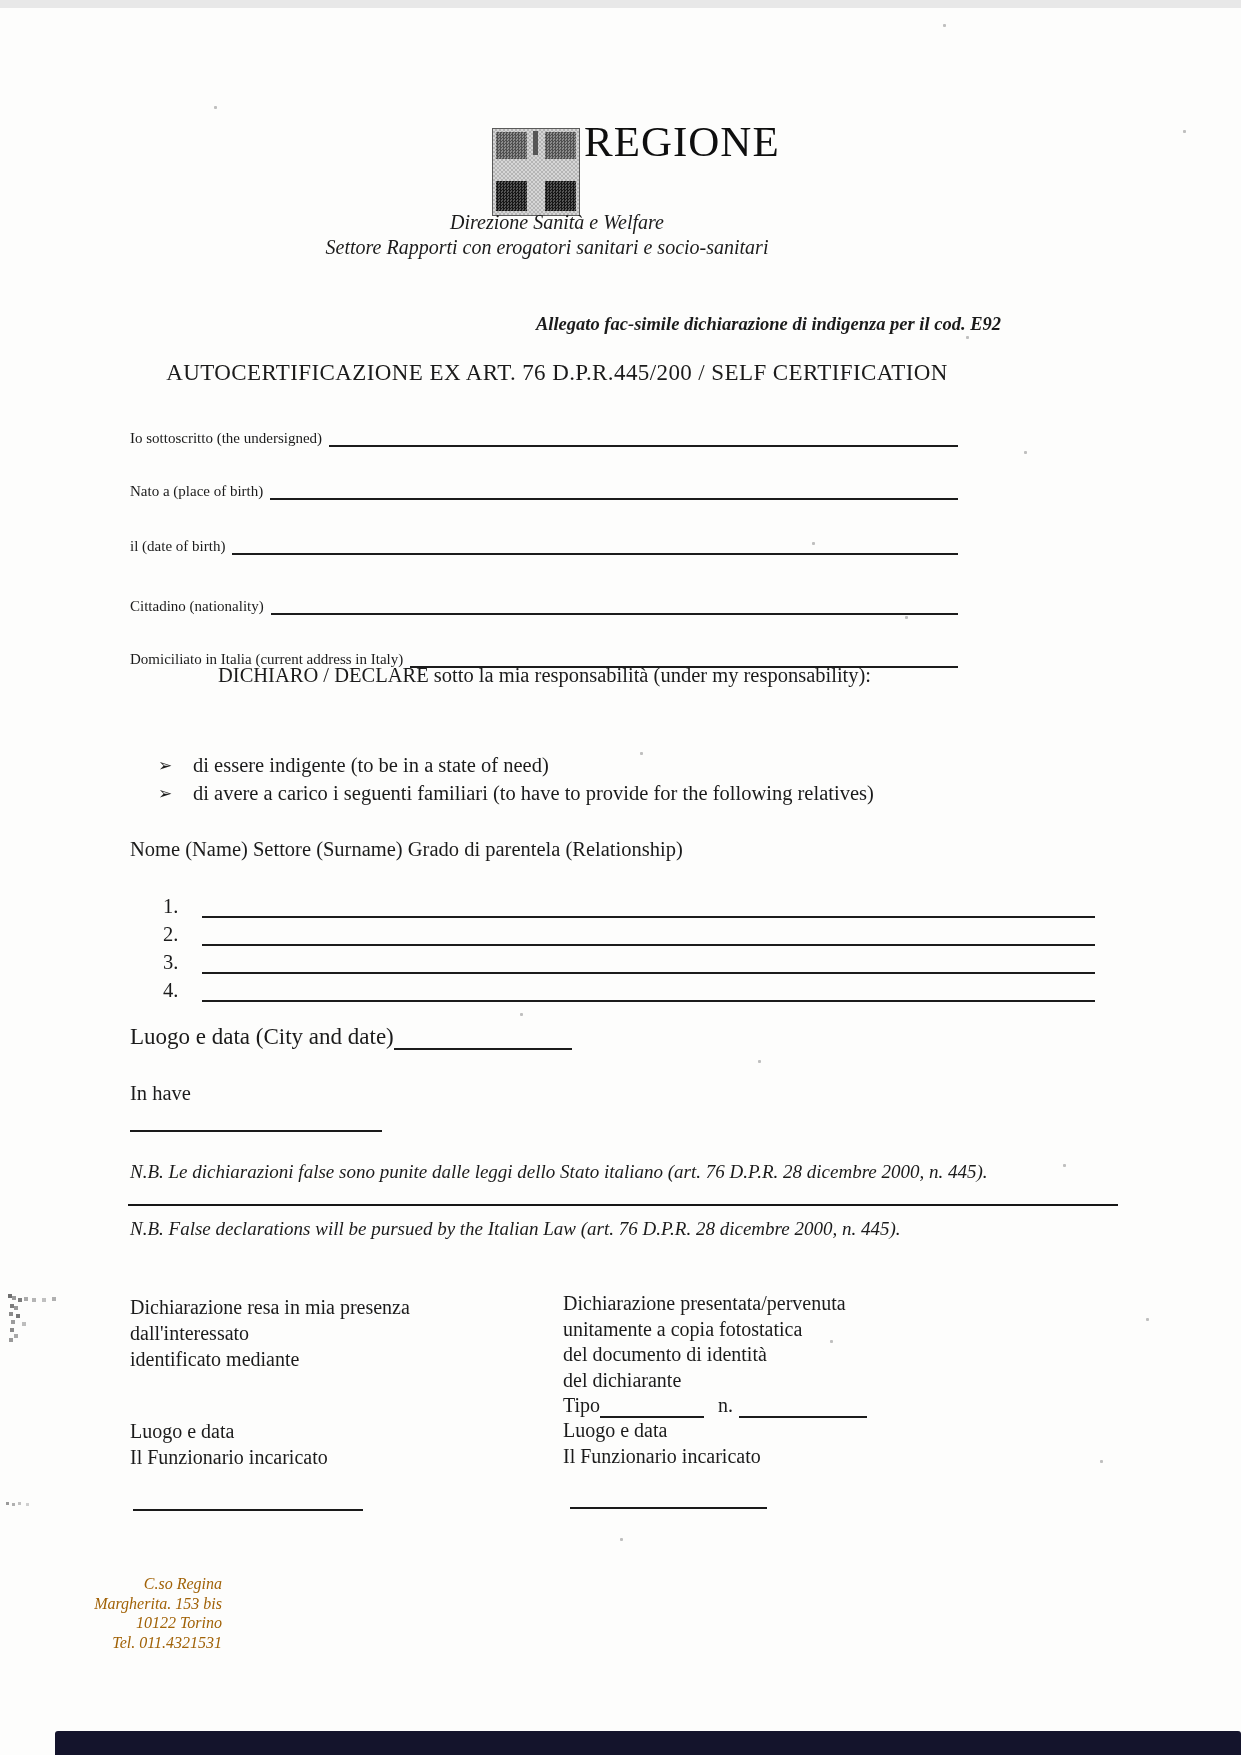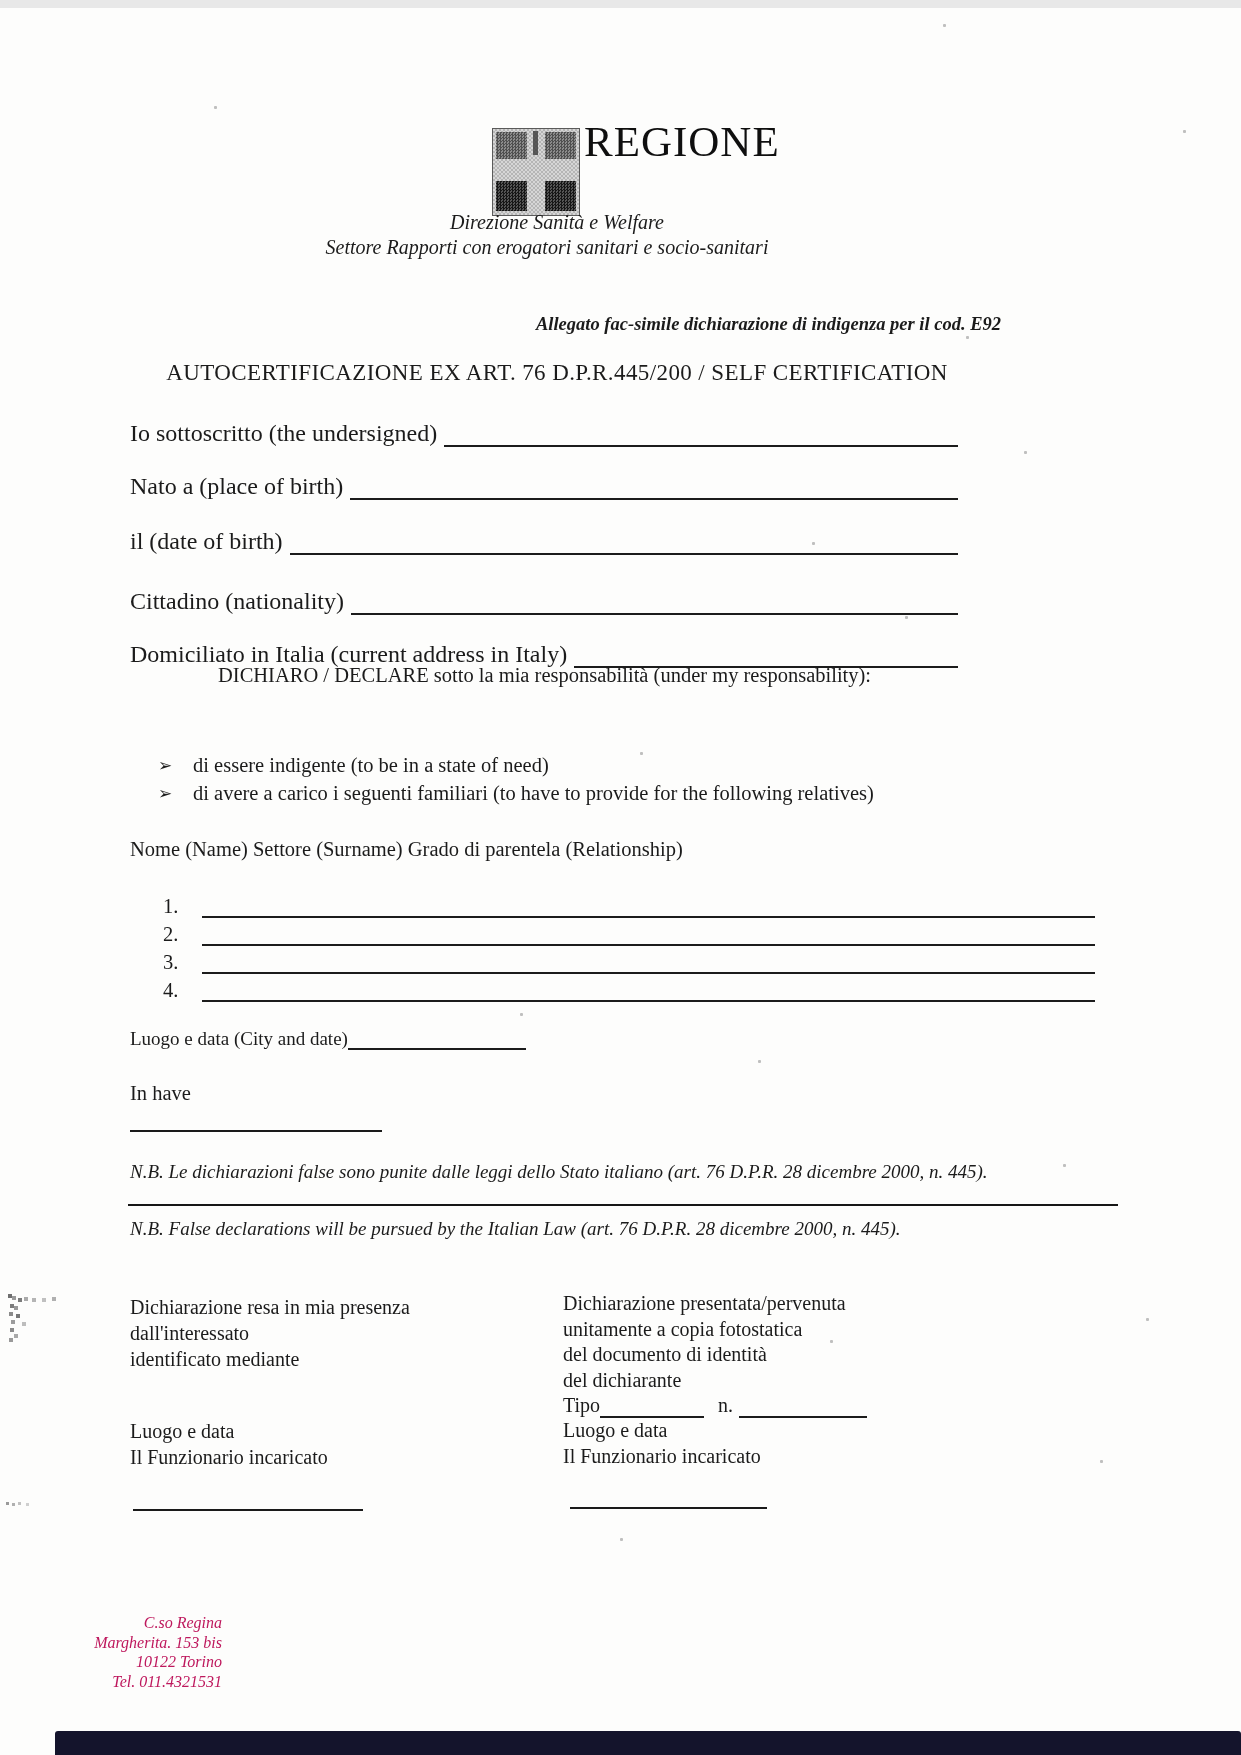--- a/index.html
+++ b/index.html
@@ -18,39 +18,39 @@
   .q-tl{left:3px;top:3px;} .q-tr{right:3px;top:3px;}
   .q-bl{left:3px;bottom:4px;height:30px;} .q-br{right:3px;bottom:4px;height:30px;}
   .crest-tick{position:absolute;left:40px;top:2px;width:5px;height:24px;background:#3a3a3a;opacity:.8;}
   .logo-text{left:584px;top:114px;font-size:43px;line-height:.95;letter-spacing:1px;color:#0f0f0f;}
   
   .dept{left:347px;top:203px;width:420px;text-align:center;font-style:italic;font-size:20px;}
   .sector{left:267px;top:228px;width:560px;text-align:center;font-style:italic;font-size:20px;}
   .allegato{left:536px;top:306px;font-style:italic;font-weight:bold;font-size:18.5px;}
   .doc-title{left:157px;top:352px;width:800px;text-align:center;font-size:23px;letter-spacing:.4px;}
   
-  .field-row{left:130px;width:828px;display:flex;align-items:flex-end;font-size:24px;height:26px;justify-content:space-between;}
+  .field-row{left:130px;width:828px;display:flex;align-items:flex-end;font-size:15px;height:26px;justify-content:space-between;}
   .fill-line{flex:1;border-bottom:2px solid #1c1c1c;height:20px;margin-left:7px;}
   .dichiaro{left:218px;top:656px;font-size:20.5px;}
   .bullet-row{left:158px;display:flex;font-size:20.5px;line-height:27px;}
   .bullet-glyph{width:35px;font-size:17px;}
   .nome-head{left:130px;top:830px;font-size:20.5px;}
   .rel-row{left:163px;width:932px;display:flex;align-items:flex-end;font-size:20.5px;height:26px;}
   .rel-num{width:32px;}
-  .luogo-row{left:130px;top:1016px;font-size:19px;display:flex;align-items:flex-end;height:26px;}
+  .luogo-row{left:130px;top:1016px;font-size:23px;display:flex;align-items:flex-end;height:26px;}
   .uline{display:inline-block;border-bottom:2px solid #1c1c1c;height:20px;}
   .infede{left:130px;top:1074px;font-size:20.5px;}
   .sigline{border-top:2px solid #1a1a1a;height:0;}
   .nb{left:130px;width:1000px;font-style:italic;font-size:19px;}
   .nb-rule{left:128px;top:1196px;width:990px;border-top:2.5px solid #161616;height:0;}
   .col{font-size:20px;line-height:26px;}
   .col-left{left:130px;top:1286px;width:400px;}
   .col-right{left:563px;top:1283px;width:470px;line-height:25.5px;}
   .tipo-row{display:flex;align-items:flex-end;height:25px;}
-  .footer-addr{left:52px;top:1605px;width:170px;text-align:right;font-style:italic;font-size:16px;line-height:1.23;color:#be185d;}
+  .footer-addr{left:52px;top:1566px;width:170px;text-align:right;font-style:italic;font-size:16px;line-height:1.23;color:#a16207;}
   .scan-bar{left:55px;top:1723px;width:1186px;height:29px;background:var(--scan_bar,#14142c);border-radius:3px 3px 0 0;}
   .speck{position:absolute;width:3px;height:3px;background:#8d8d8d;opacity:.55;border-radius:1px;}
   .artifact{position:absolute;color:#777;}
   .art1{left:8px;top:1286px;width:4px;height:4px;background:#6f6f6f;
     box-shadow:4px 2px 0 #9a9a9a,10px 4px 0 #7c7c7c,16px 3px 0 #aaa,24px 4px 0 #b5b5b5,34px 4px 0 #c0c0c0,44px 3px 0 #b0b0b0,
     2px 10px 0 #7c7c7c,6px 12px 0 #999,1px 18px 0 #8b8b8b,8px 20px 0 #777,3px 26px 0 #9c9c9c,14px 28px 0 #bdbdbd,
     2px 34px 0 #8b8b8b,6px 40px 0 #a9a9a9,1px 44px 0 #9a9a9a;}
   .art2{left:6px;top:1494px;width:3px;height:3px;background:#9a9a9a;
     box-shadow:6px 1px 0 #b0b0b0,12px 0 0 #c2c2c2,20px 1px 0 #cfcfcf;}
 </style>

